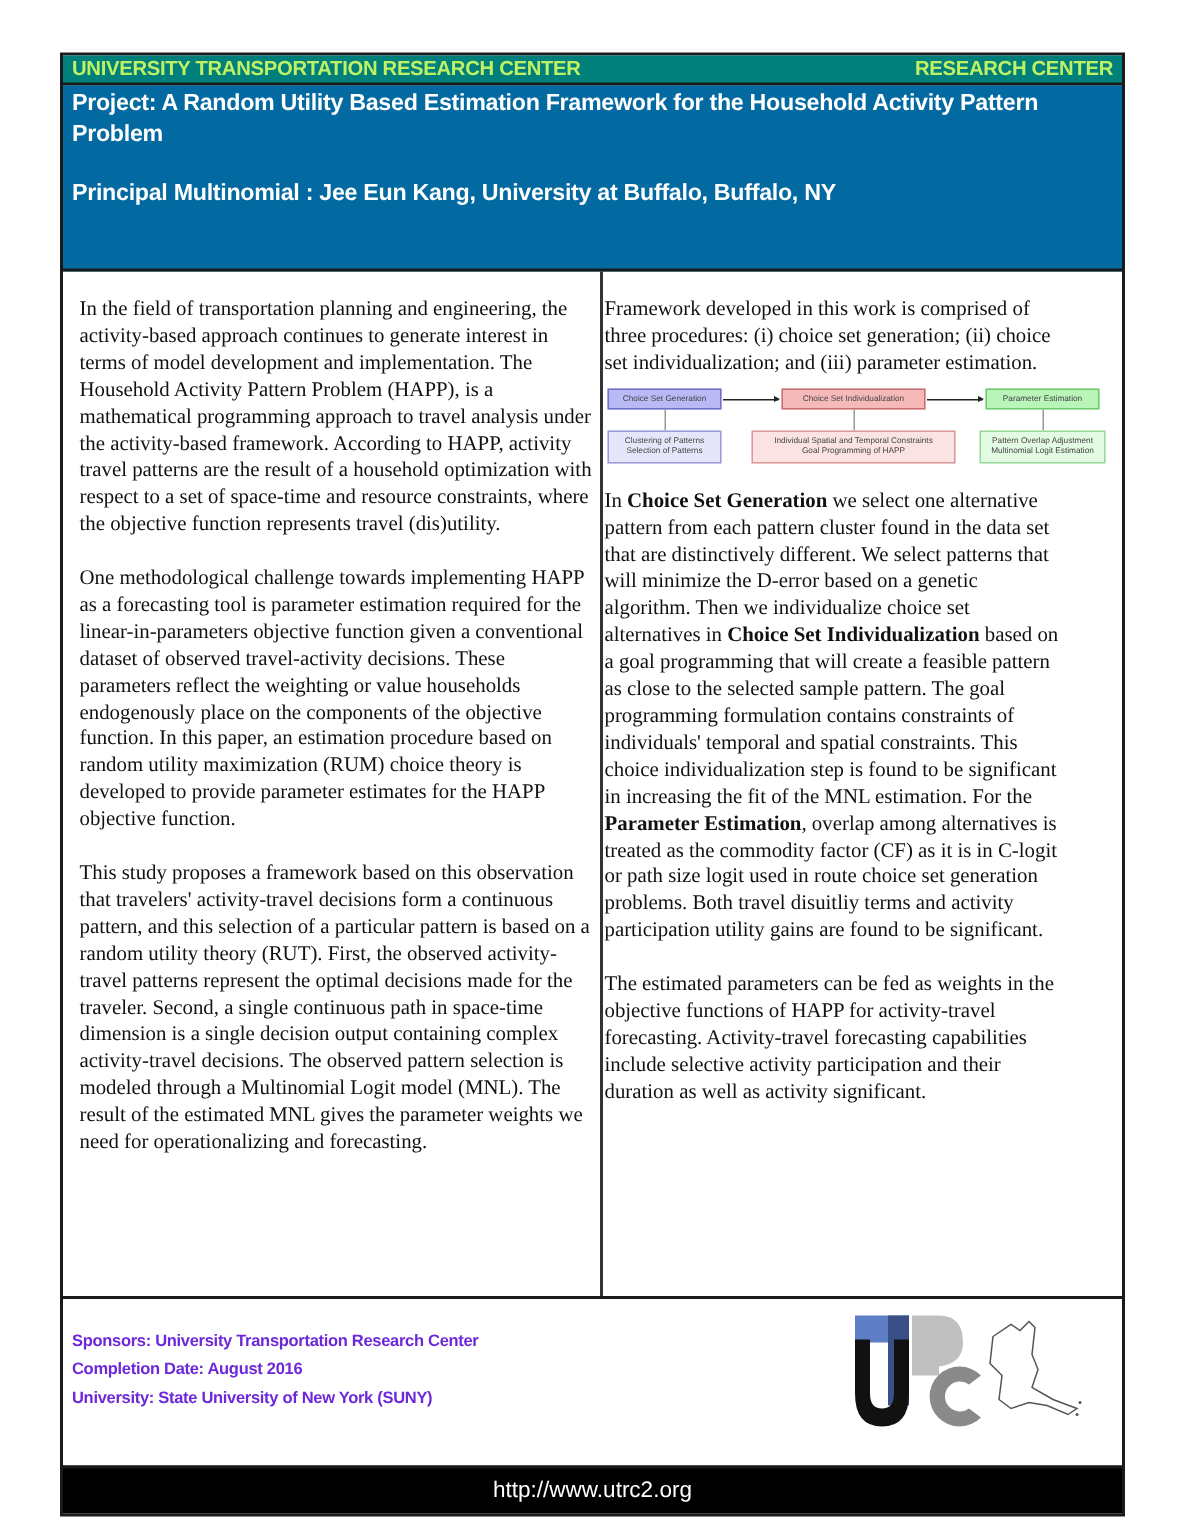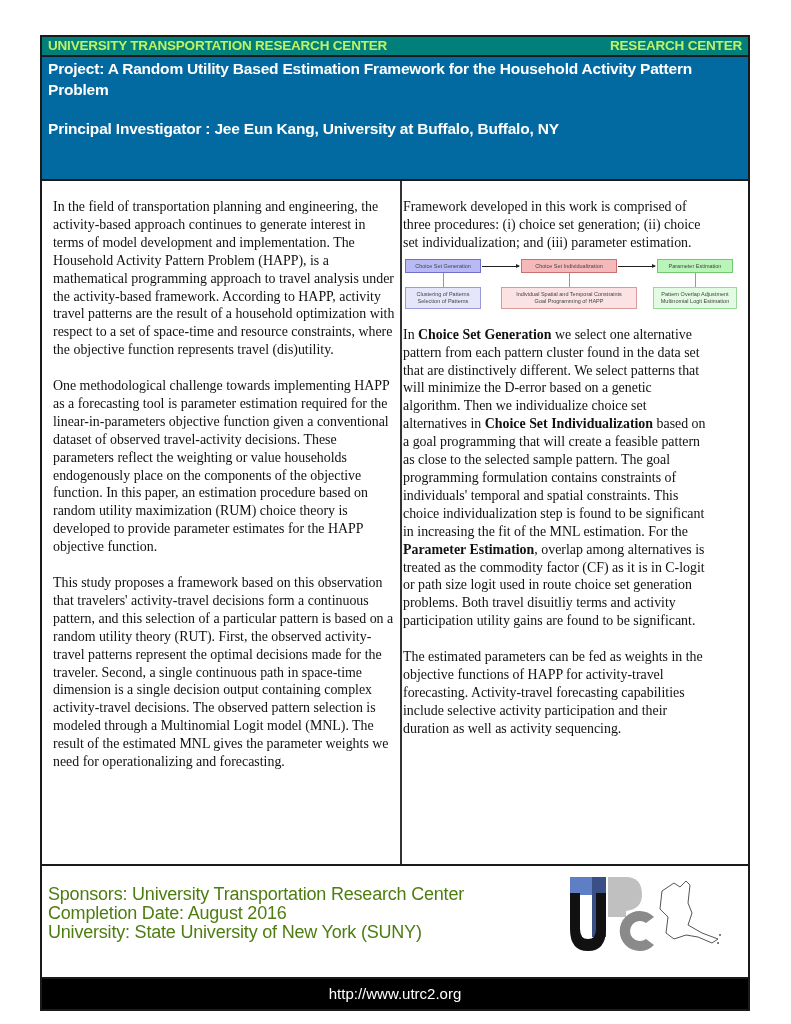--- a/index.html
+++ b/index.html
@@ -36,22 +36,22 @@
     .hr-bottom {
       position: absolute; left: 0; right: 0; top: 827px; height: 2px; background: #1a1a1a;
     }
     .diagram { position: relative; width: 340px; height: 56px; margin: 0 0 14px 0; font-family: "Liberation Sans", sans-serif; font-size: 5.5px; color: #444; }
     .dbox { position: absolute; box-sizing: border-box; border: 1px solid; text-align: center; line-height: 1.3; }
     .arrow { position: absolute; height: 1px; background: #222; }
     .arrow::after { content: ""; position: absolute; right: -1px; top: -2px; border-left: 4px solid #222; border-top: 2.5px solid transparent; border-bottom: 2.5px solid transparent; }
     .vline { position: absolute; width: 1px; background: #999; }
     .sponsors {
       position: absolute; left: 6px; top: 848px;
-      font-family: "Liberation Sans", sans-serif; font-weight: normal;
-      font-size: 18px; line-height: 19px; color: #4d7c0f; letter-spacing: -0.2px;
+      font-family: "Liberation Sans", sans-serif; font-weight: bold;
+      font-size: 11px; line-height: 19px; color: #6d28d9; letter-spacing: -0.2px;
     }
     .logo { position: absolute; left: 520px; top: 836px; width: 170px; height: 82px; }
     .footer {
       position: absolute; left: 0; right: 0; bottom: 0; height: 30px;
       background: #000000; border-top: 2px solid #1a1a1a;
       color: #fff; font-family: "Liberation Sans", sans-serif; font-size: 15px;
       line-height: 30px; text-align: center;
     }
   </style>
 </head>
@@ -59,21 +59,21 @@
 
 <div class="page">
 
   <div class="topbar">
     <span class="left">UNIVERSITY TRANSPORTATION RESEARCH CENTER</span>
     <span class="right">RESEARCH CENTER</span>
   </div>
 
   <div class="titlebox">
     <div class="project">Project: A Random Utility Based Estimation Framework for the Household Activity Pattern Problem</div>
-    <div class="pi">Principal Investigator :  Jee Eun Kang, University at Buffalo, Buffalo, NY</div>
+    <div class="pi">Principal Multinomial :  Jee Eun Kang, University at Buffalo, Buffalo, NY</div>
   </div>
 
   <div class="col left">
     <p>In the field of transportation planning and engineering, the activity-based approach continues to generate interest in terms of model development and implementation. The Household Activity Pattern Problem (HAPP), is a mathematical programming approach to travel analysis under the activity-based framework. According to HAPP, activity travel patterns are the result of a household optimization with respect to a set of space-time and resource constraints, where the objective function represents travel (dis)utility.</p>
     <p>One methodological challenge towards implementing HAPP as a forecasting tool is parameter estimation required for the linear-in-parameters objective function given a conventional dataset of observed travel-activity decisions. These parameters reflect the weighting or value households endogenously place on the components of the objective function. In this paper, an estimation procedure based on random utility maximization (RUM) choice theory is developed to provide parameter estimates for the HAPP objective function.</p>
     <p>This study proposes a framework based on this observation that travelers' activity-travel decisions form a continuous pattern, and this selection of a particular pattern is based on a random utility theory (RUT). First, the observed activity-travel patterns represent the optimal decisions made for the traveler. Second, a single continuous path in space-time dimension is a single decision output containing complex activity-travel decisions. The observed pattern selection is modeled through a Multinomial Logit model (MNL). The result of the estimated MNL gives the parameter weights we need for operationalizing and forecasting.</p>
   </div>
 
   <div class="col right">
     <p style="margin-bottom:4px">Framework developed in this work is comprised of three procedures: (i) choice set generation; (ii) choice set individualization; and (iii) parameter estimation.</p>
@@ -98,21 +98,21 @@
         <div>Goal Programming of HAPP</div>
       </div>
       <div class="dbox" style="left:250px;top:31px;width:84px;height:22px;padding-top:3px;background:#e3fbe3;border-color:#9ad89a;">
         <div>Pattern Overlap Adjustment</div>
         <div>Multinomial Logit Estimation</div>
       </div>
     </div>
 
     <p><span>In  </span><b>Choice Set Generation</b><span> we select one alternative pattern from each pattern cluster found in the data set that are distinctively different. We select patterns that will minimize the D-error based on a genetic algorithm. Then we individualize choice set alternatives in </span><b>Choice Set Individualization</b><span> based on a goal programming that will create a feasible pattern as close to the selected sample pattern. The goal programming formulation contains constraints of individuals' temporal and spatial constraints. This choice individualization step is found to be significant in increasing the fit of the MNL estimation. For the </span><b>Parameter Estimation</b><span>, overlap among alternatives is treated as the commodity factor (CF) as it is in C-logit or path size logit used in route choice set generation problems. Both travel disuitliy terms and activity participation utility gains are found to be significant.</span></p>
 
-    <p>The estimated parameters can be fed as weights in the objective functions of HAPP for activity-travel forecasting. Activity-travel forecasting capabilities include selective activity participation and their duration as well as activity sequencing.</p>
+    <p>The estimated parameters can be fed as weights in the objective functions of HAPP for activity-travel forecasting. Activity-travel forecasting capabilities include selective activity participation and their duration as well as activity significant.</p>
   </div>
 
   <div class="hr-bottom"></div>
 
   <div class="sponsors">
     <div>Sponsors: University Transportation Research Center</div>
     <div>Completion Date: August 2016</div>
     <div>University: State University of New York (SUNY)</div>
   </div>
 

